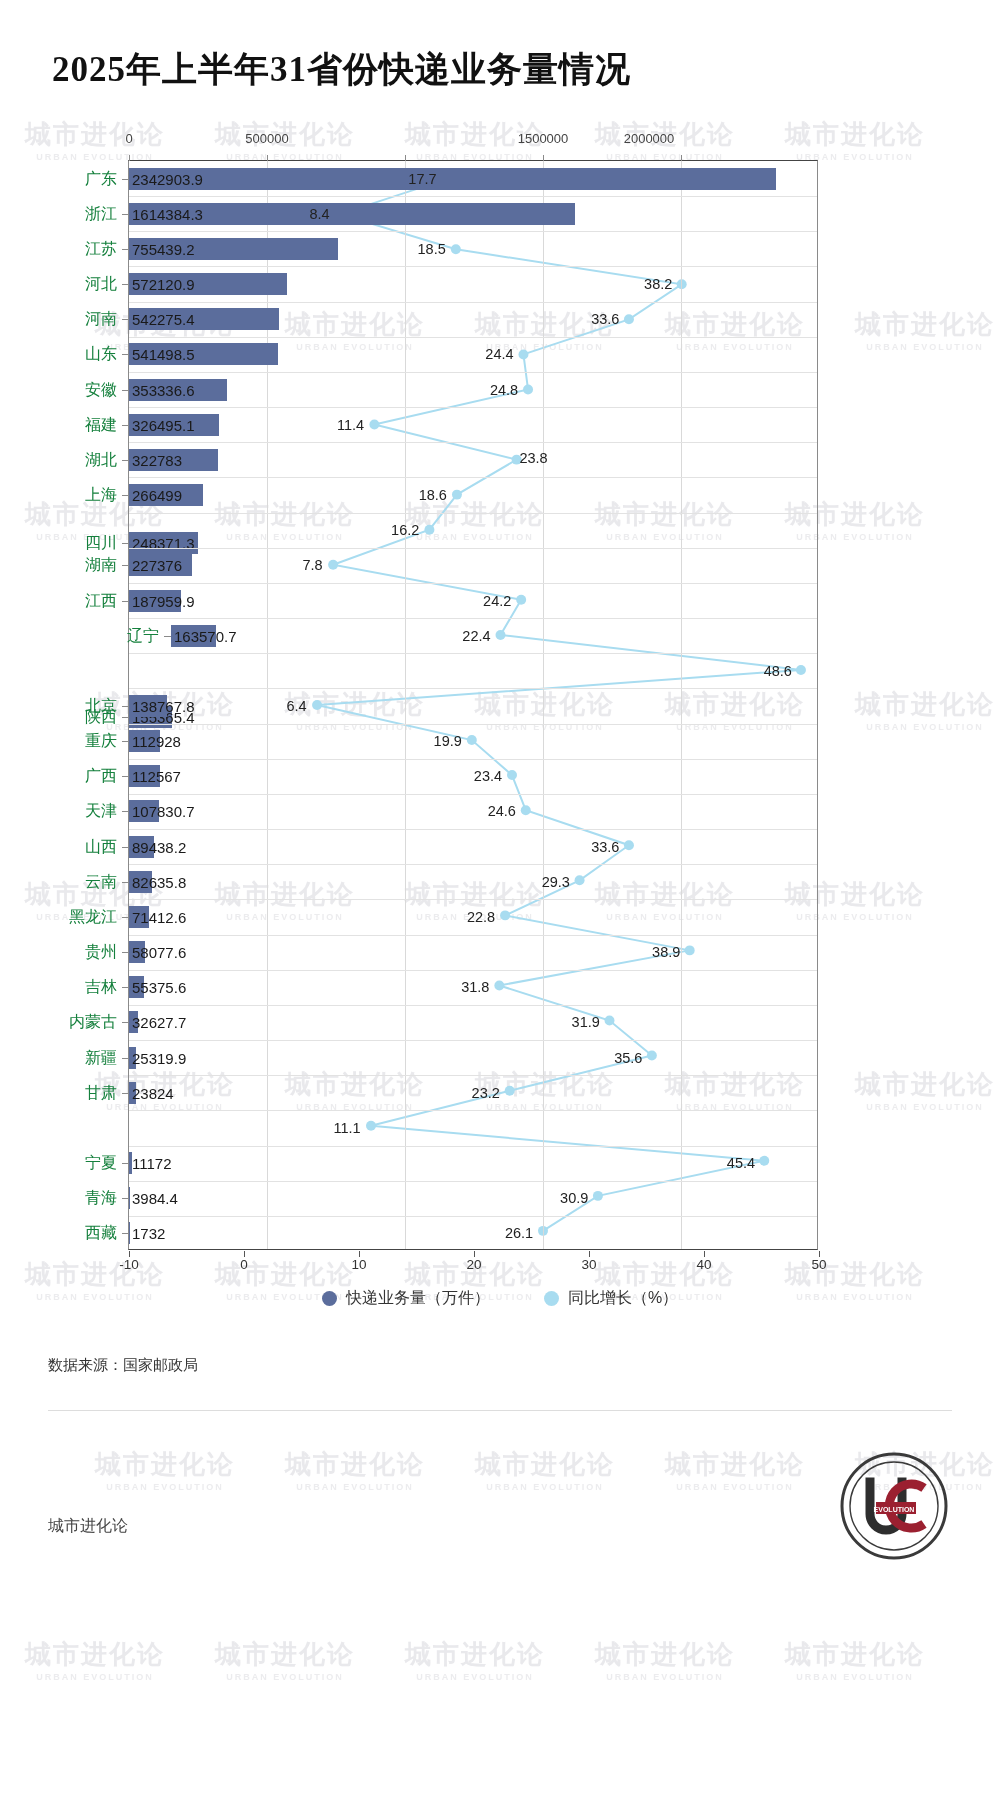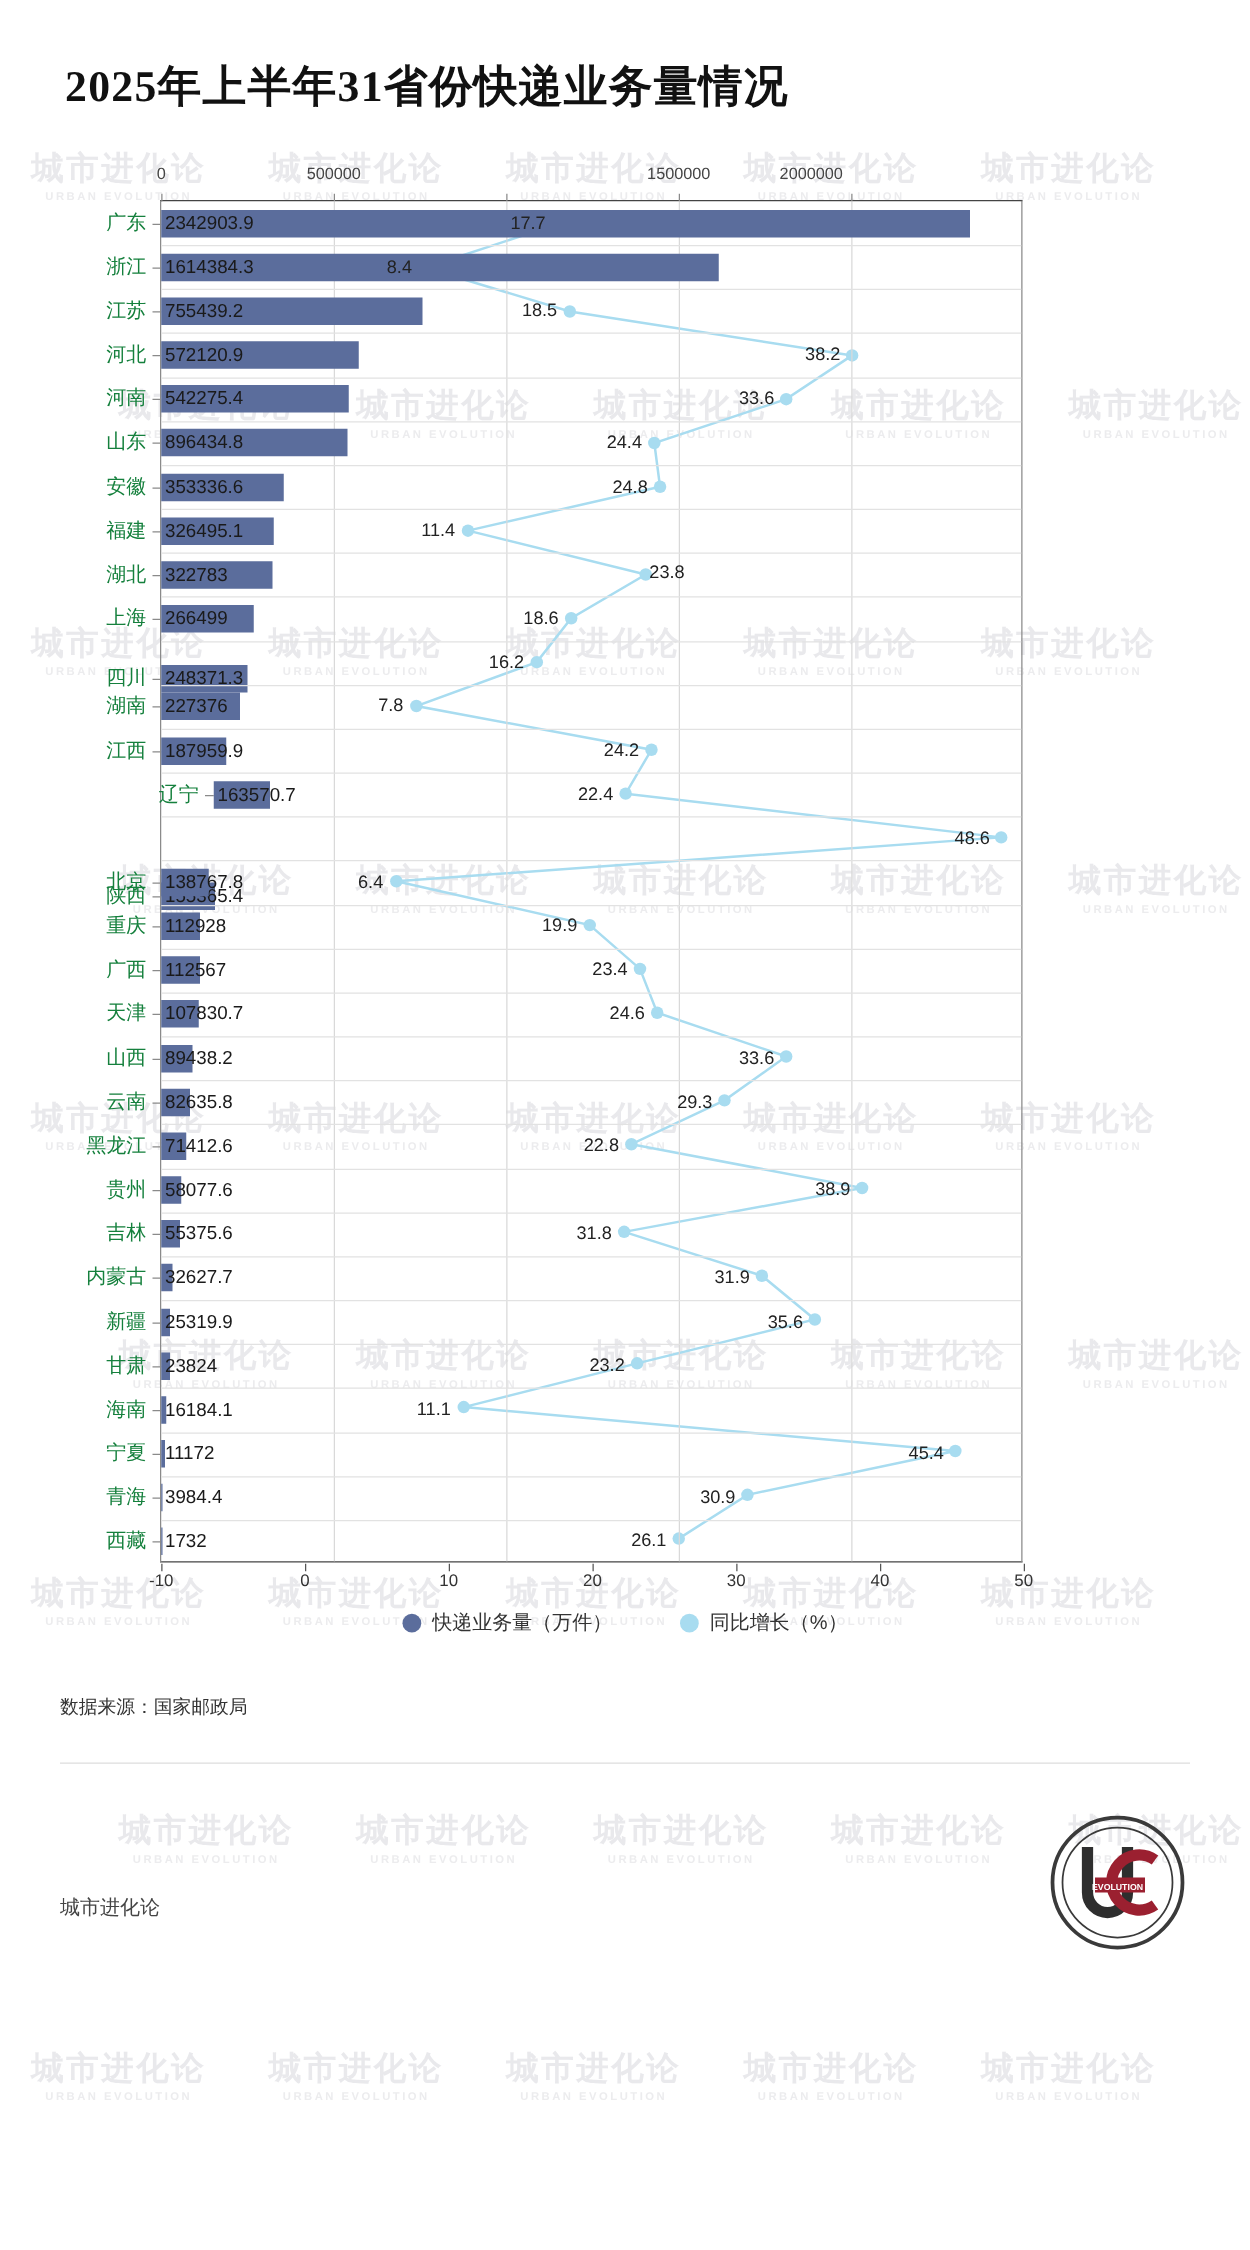--- a/index.html
+++ b/index.html
@@ -363,21 +363,21 @@
         <div class="cat-tick"></div>
         <div class="cat-label">河南</div>
         <div class="bar" style="width: 149.668px; background: rgb(91, 109, 156);"></div>
         <div class="bar-value">542275.4</div>
       </div>
       <div class="rowline" style="top: 175.806px;"></div>
       <div class="row" style="top: 175.806px; height: 35.1613px;">
         <div class="cat-tick"></div>
         <div class="cat-label">山东</div>
         <div class="bar" style="width: 149.454px; background: rgb(91, 109, 156);"></div>
-        <div class="bar-value">896434.8</div>
+        <div class="bar-value">541498.5</div>
       </div>
       <div class="rowline" style="top: 210.968px;"></div>
       <div class="row" style="top: 210.968px; height: 35.1613px;">
         <div class="cat-tick"></div>
         <div class="cat-label">安徽</div>
         <div class="bar" style="width: 97.5209px; background: rgb(91, 109, 156);"></div>
         <div class="bar-value">353336.6</div>
       </div>
       <div class="rowline" style="top: 246.129px;"></div>
       <div class="row" style="top: 246.129px; height: 35.1613px;">
@@ -513,26 +513,20 @@
         <div class="bar-value">25319.9</div>
       </div>
       <div class="rowline" style="top: 914.194px;"></div>
       <div class="row" style="top: 914.194px; height: 35.1613px;">
         <div class="cat-tick"></div>
         <div class="cat-label">甘肃</div>
         <div class="bar" style="width: 6.57542px; background: rgb(91, 109, 156);"></div>
         <div class="bar-value">23824</div>
       </div>
       <div class="rowline" style="top: 949.355px;"></div>
-      <div class="row" style="top: 949.355px; height: 35.1613px;">
-        <div class="cat-tick"></div>
-        <div class="cat-label">海南</div>
-        <div class="bar" style="width: 4.46681px; background: rgb(91, 109, 156);"></div>
-        <div class="bar-value">16184.1</div>
-      </div>
       <div class="rowline" style="top: 984.516px;"></div>
       <div class="row" style="top: 984.516px; height: 35.1613px;">
         <div class="cat-tick"></div>
         <div class="cat-label">宁夏</div>
         <div class="bar" style="width: 3.08347px; background: rgb(91, 109, 156);"></div>
         <div class="bar-value">11172</div>
       </div>
       <div class="rowline" style="top: 1019.68px;"></div>
       <div class="row" style="top: 1019.68px; height: 35.1613px;">
         <div class="cat-tick"></div>

